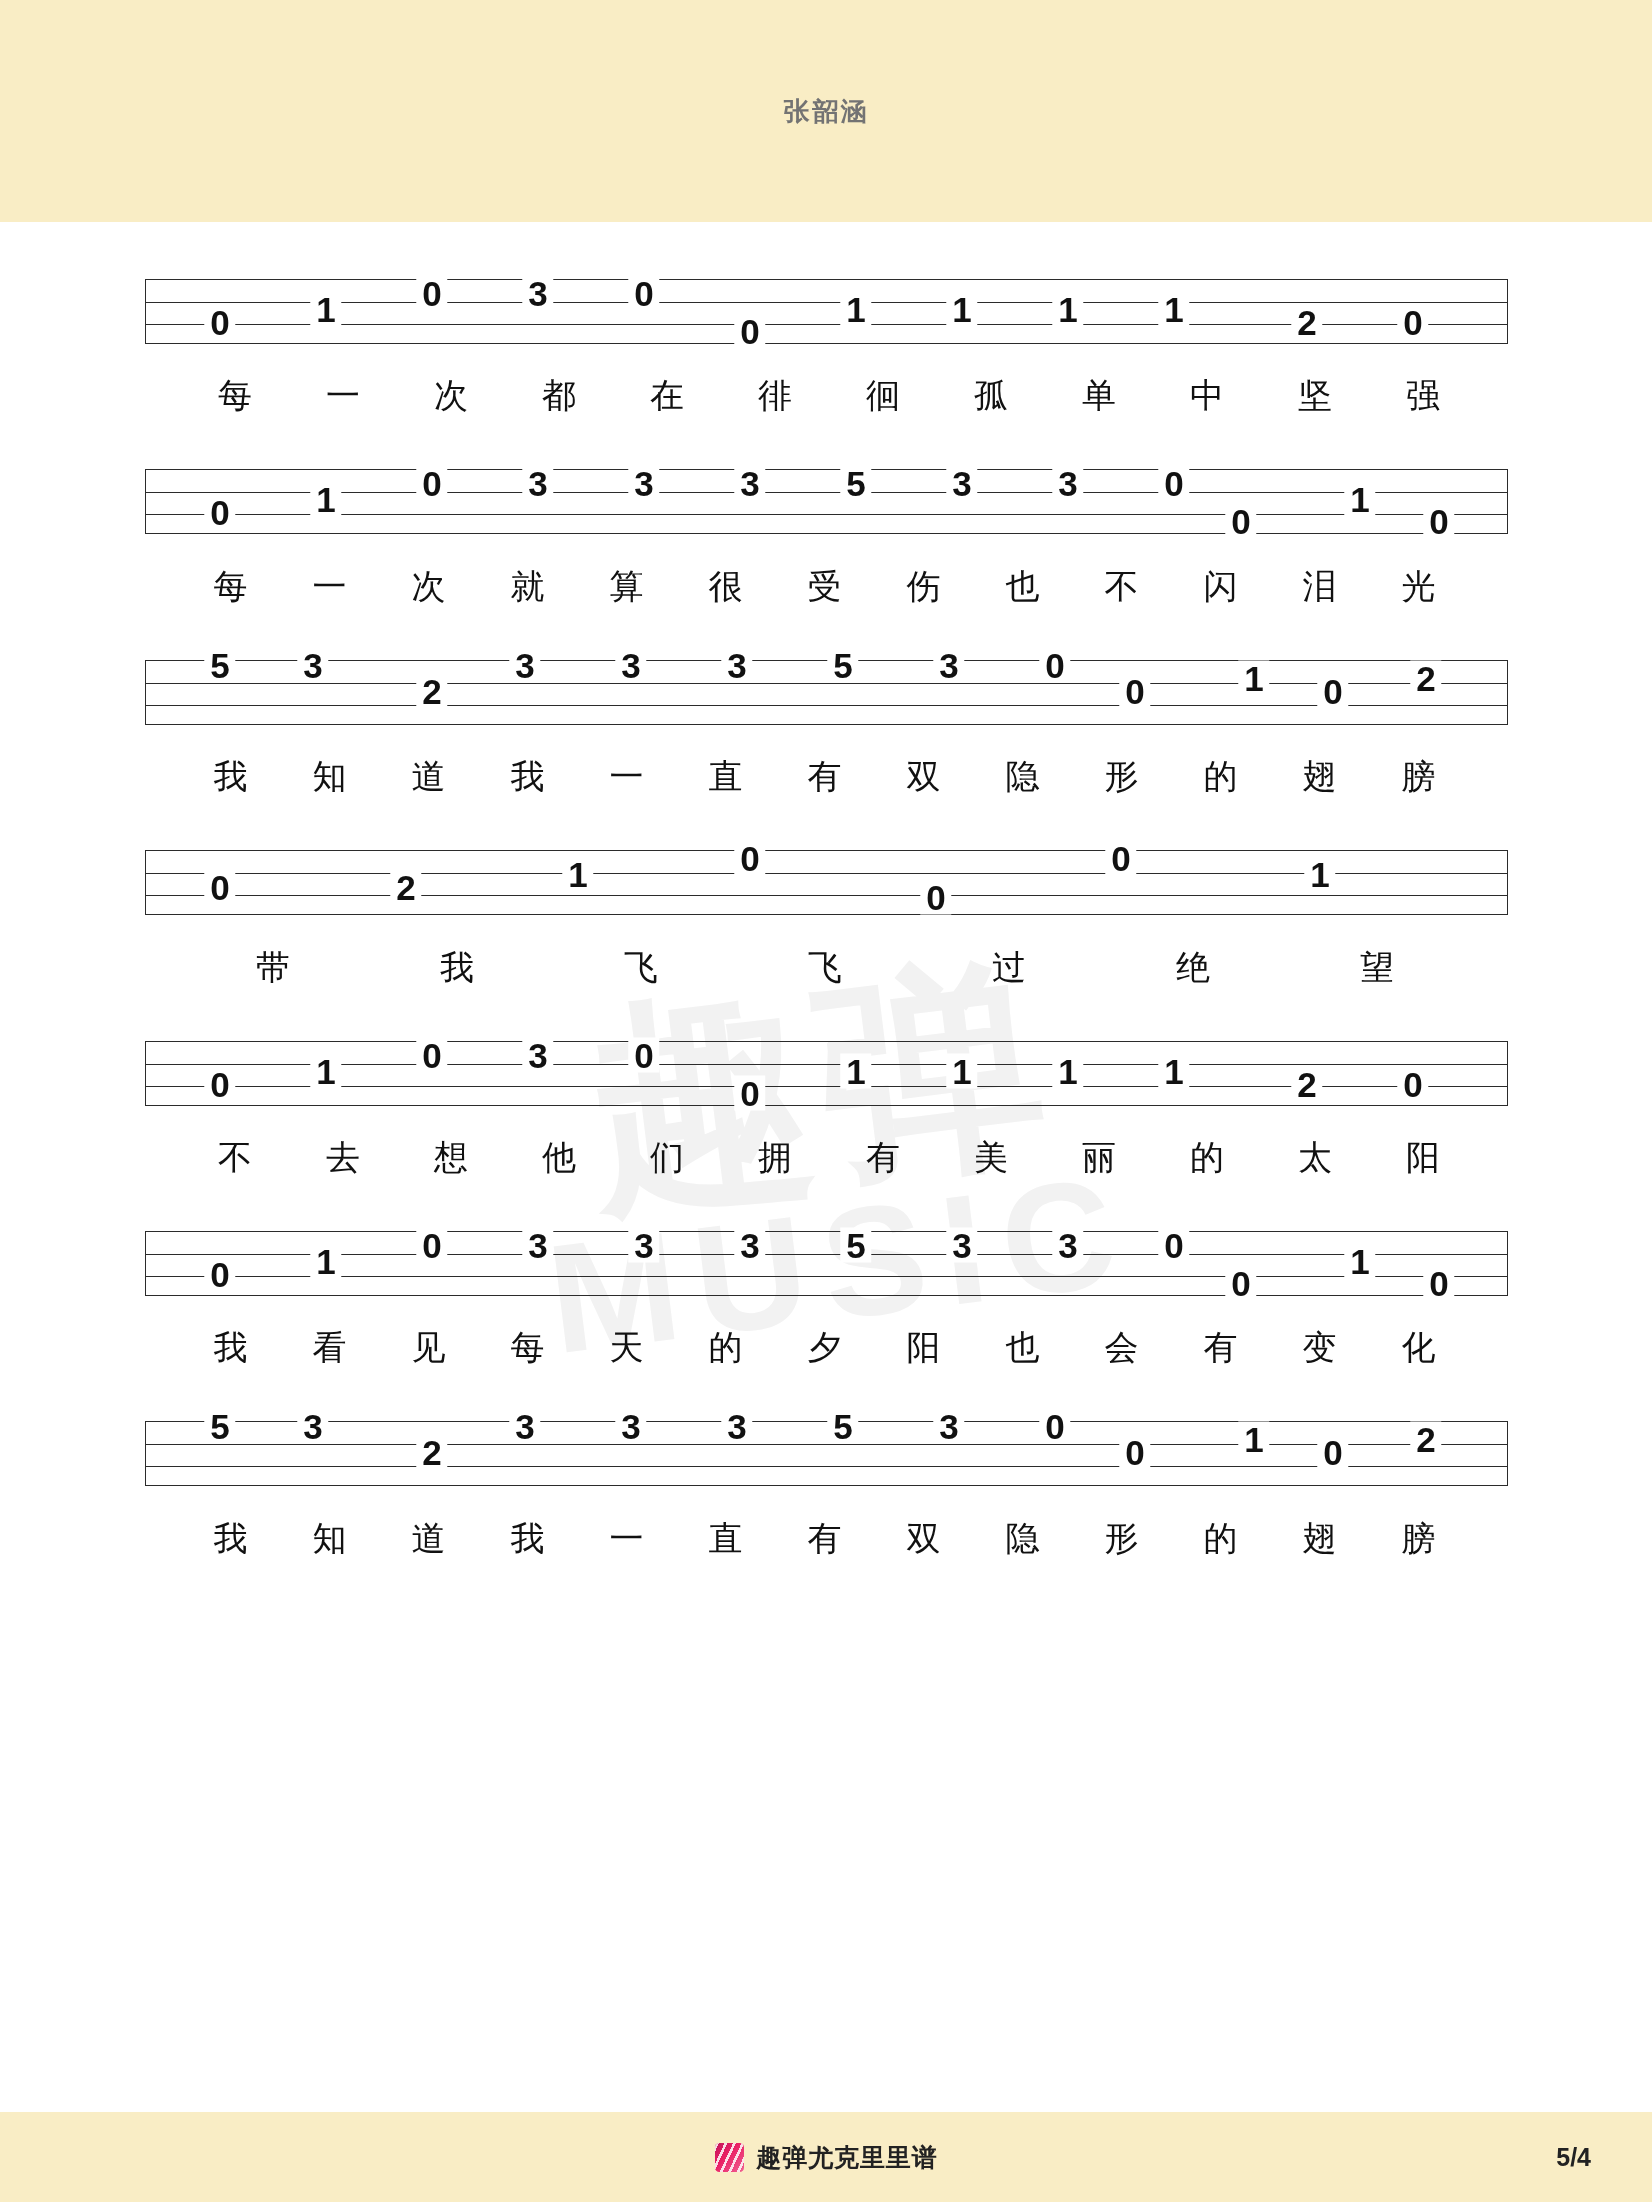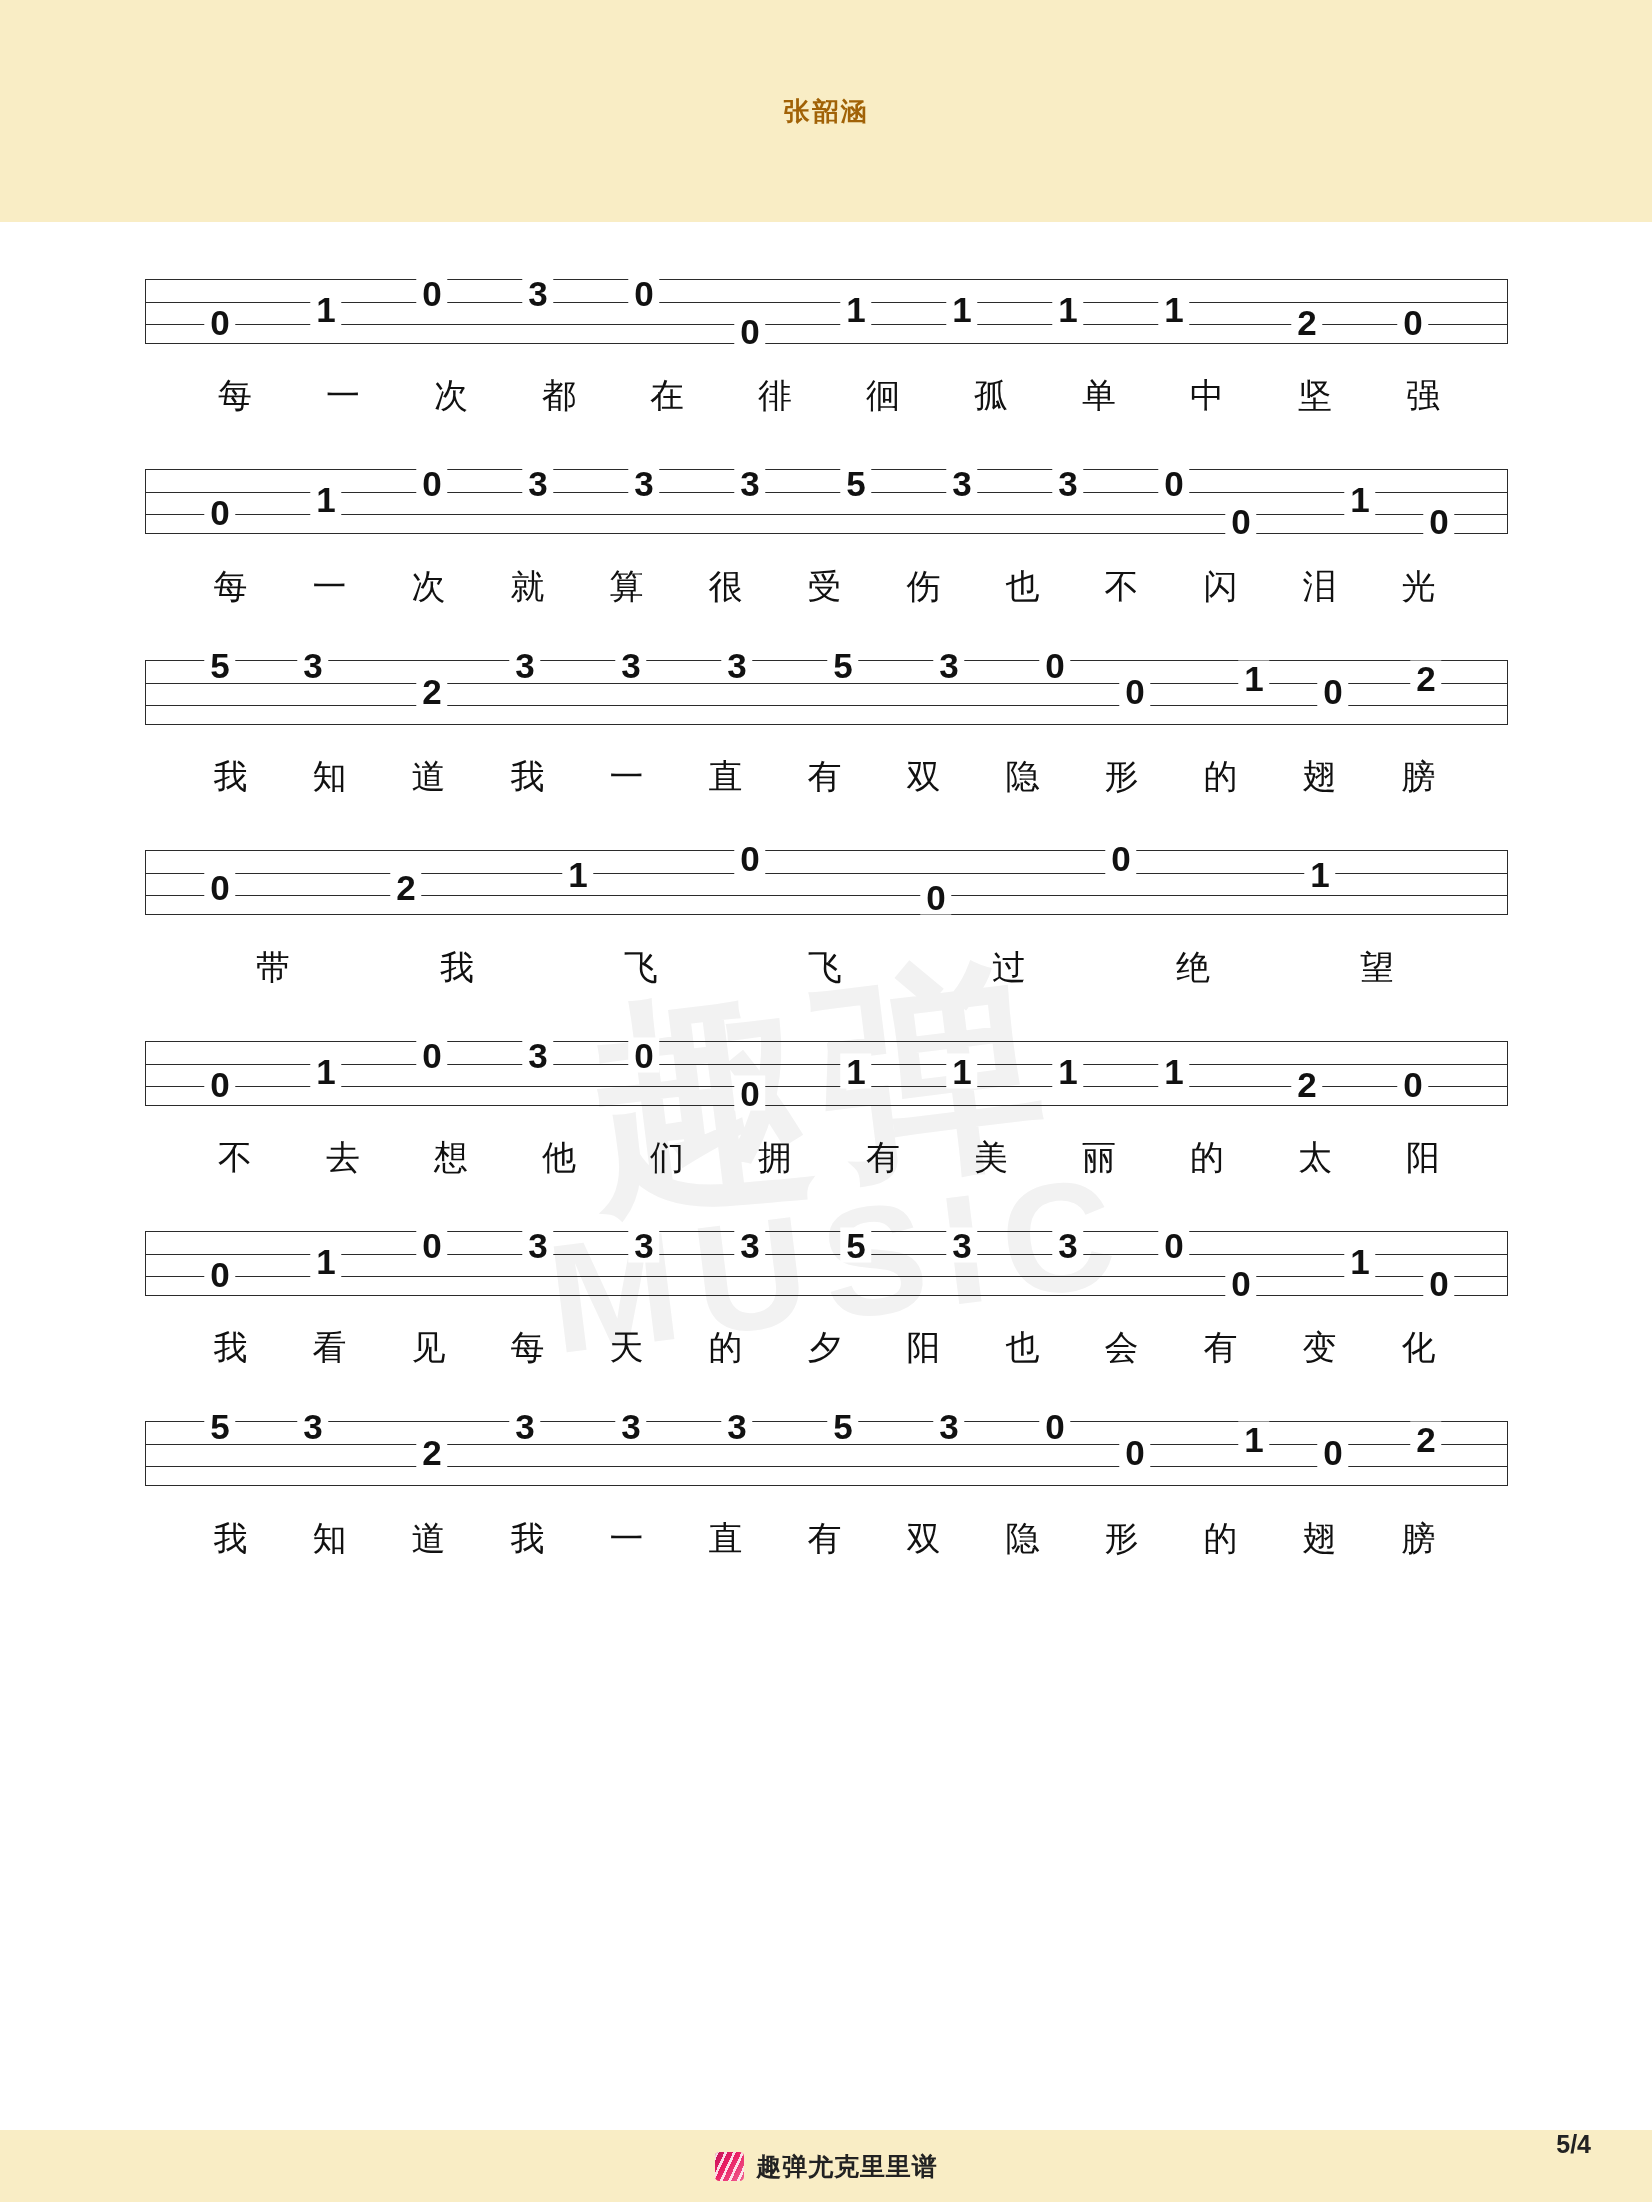--- a/index.html
+++ b/index.html
@@ -31,21 +31,21 @@
     font-weight: bold;
     color: #1a1a1a;
     letter-spacing: 3.4px;
     line-height: 1;
     margin: 0 0 22.4px 0;
     -webkit-text-stroke: 0.9px #000;
   }
   .song-artist {
     font-size: 26px;
     font-weight: bold;
-    color: #a16207;
+    color: #737373;
     letter-spacing: 2.6px;
     line-height: 1;
   }
 
   
   .sheet {
     position: relative;
     width: 100%;
     padding: 26px 0 0 0;
   }
@@ -133,23 +133,24 @@
     text-align: center;
     line-height: 1;
     letter-spacing: 0;
   }
 
   
   .footer {
     position: absolute;
     left: 0; bottom: 0;
     width: 100%;
-    height: 73px;
+    height: 91px;
     background: #f9edc5;
     display: flex;
+    align-items: center;
     justify-content: center;
   }
   .footer-brand {
     display: flex;
     align-items: center;
     gap: 12px;
   }
   .brand-mark {
     width: 29px; height: 29px;
     background: linear-gradient(135deg, #c2185b 0%, #e91e63 40%, #f06292 100%);

